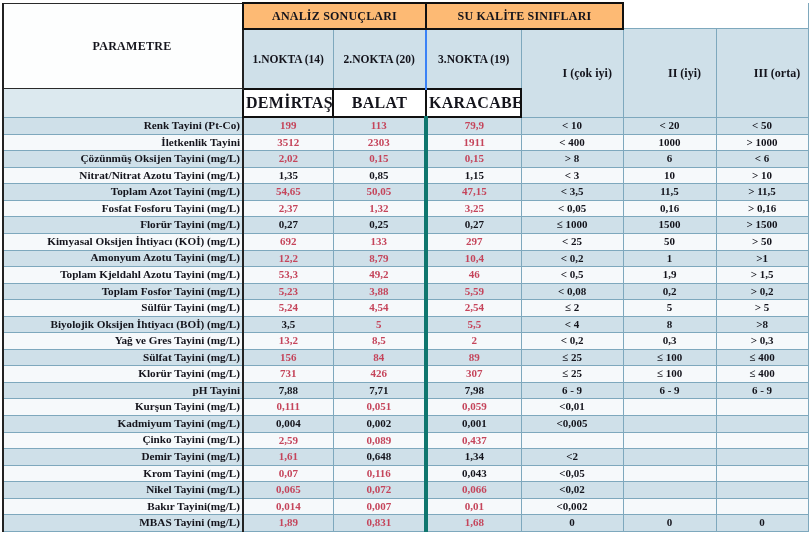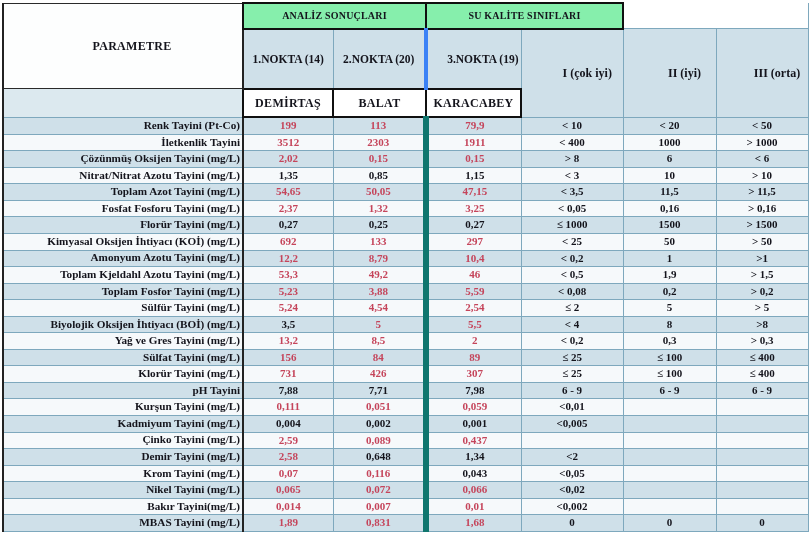--- a/index.html
+++ b/index.html
@@ -22,45 +22,45 @@
     padding:0 2px;overflow:hidden;white-space:nowrap;
     text-align:center;vertical-align:middle;
   }
   
   tr.h1{height:20px;} tr.h2{height:46px;} tr.h3{height:22px;}
   .param-head{
     background:#fdfefe;border:1px solid #2a2a2a;
     font-size:12px;letter-spacing:.3px;padding-left:20px;
   }
   .groupbox{
-    background:#86efac;border:2px solid #101010;
-    font-size:10px;letter-spacing:.2px;
+    background:#fdba74;border:2px solid #101010;
+    font-size:12px;letter-spacing:.2px;
   }
   .blank-top{
     background:#ffffff;border:none;border-left:2px solid #101010;
   }
   .nokta{
     background:#cfe0e9;font-size:11.5px;
   }
   .cls-head{
     background:#cfe0e9;font-size:12px;padding-left:32px;
   }
   .station-box{
-    background:#ffffff;border:2px solid #101010;font-size:12px;letter-spacing:.3px;
+    background:#ffffff;border:2px solid #101010;font-size:16px;letter-spacing:.3px;
   }
   .h3-empty{background:#dce9ef;}
   tr.h2 td:nth-child(1){border-left:2px solid #222222;}
-  tr.h2 td:nth-child(3){border-left:4px solid #3b82f6;text-align:right;}
+  tr.h2 td:nth-child(3){border-left:2px solid #3b82f6;}
   
   #data-body td{height:auto;}
   #data-body tr:nth-child(odd) td{background:#cfe0e9;}
   #data-body tr:nth-child(even) td{background:#f6f9fb;}
   #data-body td.param{text-align:right;padding-left:4px;font-size:11.2px;}
   #data-body td:nth-child(2){border-left:2px solid #222222;}
-  #data-body td:nth-child(4){border-left:6px solid #0f766e;}
+  #data-body td:nth-child(4){border-left:4px solid #0f766e;}
   #data-body td.red{color:#c5455b;text-align:center;}
 </style>
 </head>
 <body>
 
 <div class="page">
   <table>
     <colgroup>
       <col style="width:240px">
         <col style="width:90px">
@@ -268,21 +268,21 @@
           <td class="param">Çinko Tayini (mg/L)</td>
           <td class="val red">2,59</td>
           <td class="val red">0,089</td>
           <td class="val red">0,437</td>
           <td class="clsv"></td>
           <td class="clsv"></td>
           <td class="clsv"></td>
         </tr>
         <tr>
           <td class="param">Demir Tayini (mg/L)</td>
-          <td class="val red">2,58</td>
+          <td class="val red">1,61</td>
           <td class="val">0,648</td>
           <td class="val">1,34</td>
           <td class="clsv">&lt;2</td>
           <td class="clsv"></td>
           <td class="clsv"></td>
         </tr>
         <tr>
           <td class="param">Krom Tayini (mg/L)</td>
           <td class="val red">0,07</td>
           <td class="val red">0,116</td>

